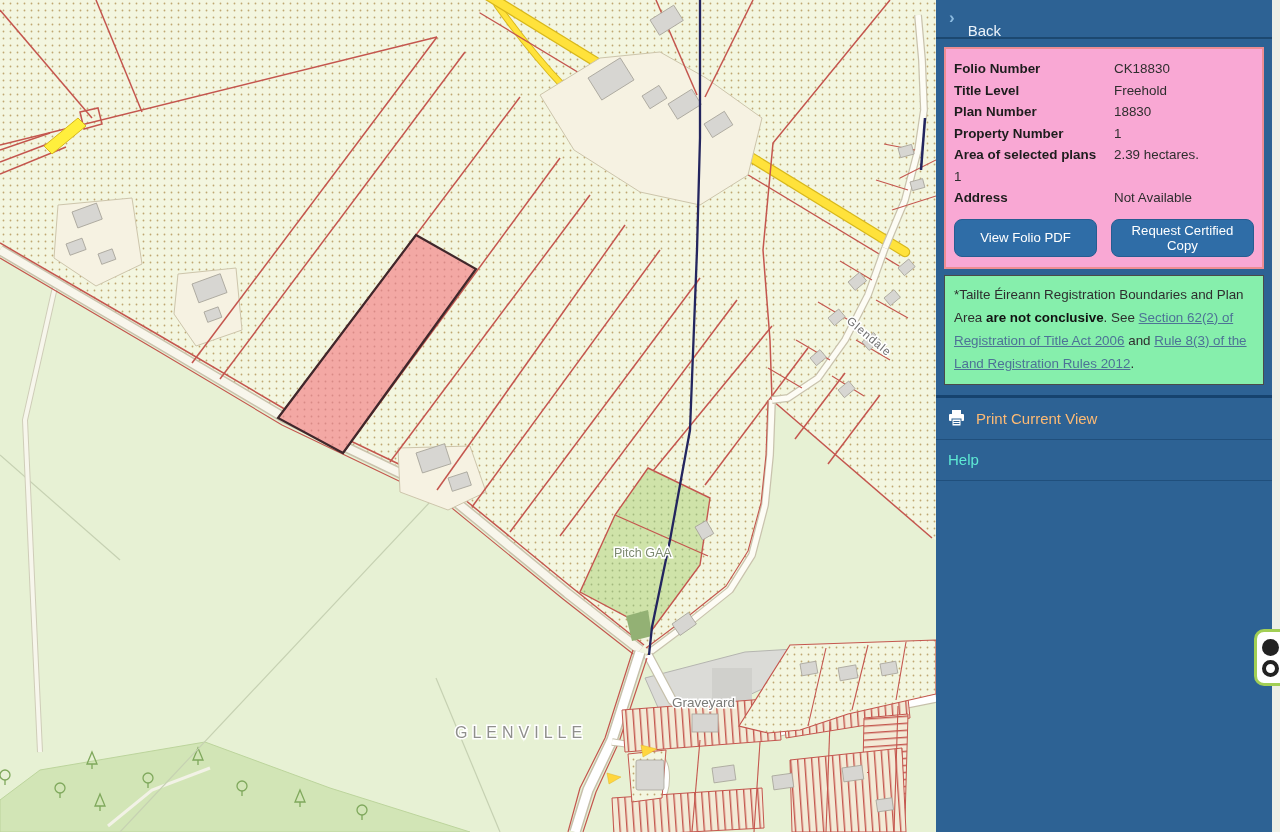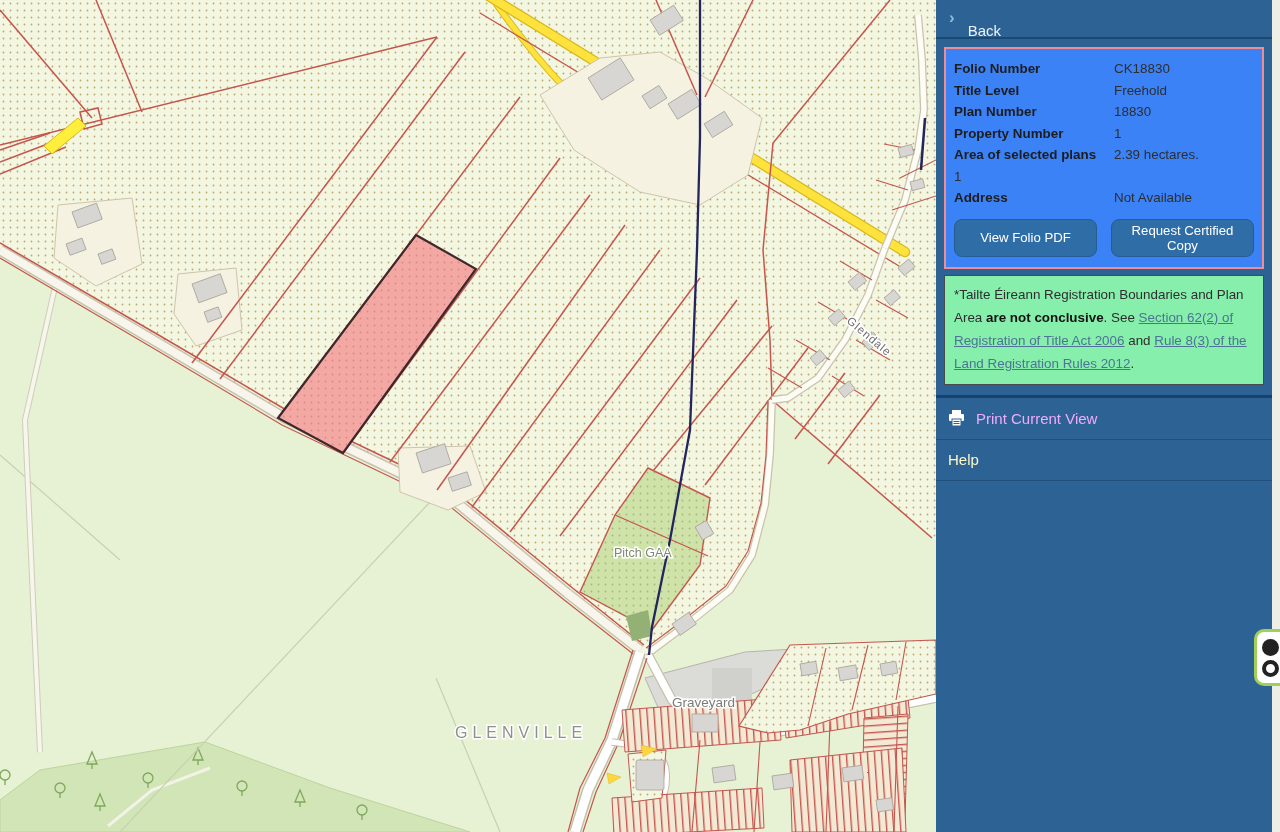--- a/index.html
+++ b/index.html
@@ -9,39 +9,39 @@
   .map-pane{position:absolute;left:0;top:0;width:936px;height:832px;}
   .map-pane svg{display:block;}
   
   .right-strip{position:absolute;left:1272px;top:0;width:8px;height:832px;background:#edefe6;}
   
   .sidebar{position:absolute;left:936px;top:0;width:336px;height:832px;background:#2d6294;}
   .back-bar{height:37px;display:flex;align-items:center;gap:13px;padding-left:13px;
             border-bottom:2px solid #1c4870;cursor:pointer;}
   .back-chevron{color:#8cbbe0;font-size:17px;font-weight:bold;line-height:1;transform:translateY(-1px);}
   .back-label{color:#ecf3fa;font-size:15px;margin-top:24px;}
-  .folio-card{margin:8px 8px 0 8px;background:#3b82f6;border:2px solid #ee8d92;
+  .folio-card{margin:8px 8px 0 8px;background:#f9a8d4;border:2px solid #ee8d92;
               padding:9px 8px 10px 8px;}
   .f-row{display:grid;grid-template-columns:156px 1fr;column-gap:4px;
          font-size:13.4px;line-height:21.5px;color:#2e2e2e;}
   .f-row .lbl{font-weight:bold;color:#1d1d1d;}
   .btn-row{display:flex;gap:14px;margin-top:10px;}
   .blue-btn{flex:1;height:38px;background:#2f6da7;border:1px solid #265d91;border-radius:8px;
             color:#fff;font-size:13.2px;font-family:"Liberation Sans",sans-serif;cursor:pointer;
             display:flex;align-items:center;justify-content:center;padding:0 4px;}
   .note-box{margin:6px 8px 0 8px;background:#86efac;border:1px solid #4a4a4a;
             padding:7px 9px 9px 9px;font-size:13.4px;line-height:23px;color:#2e2e2e;}
   .note-box b{color:#111;}
   .note-link{color:#4d7396;text-decoration:underline;cursor:pointer;}
   .print-row{margin-top:10px;height:41px;border-top:3px solid #16436e;border-bottom:1px solid #204f7c;
              display:flex;align-items:center;gap:11px;padding-left:12px;cursor:pointer;}
-  .print-label{color:#f0abfc;font-size:15px;}
+  .print-label{color:#fdba74;font-size:15px;}
   .help-row{height:40px;display:flex;align-items:center;padding-left:12px;
             border-bottom:1px solid #204f7c;cursor:pointer;}
-  .help-label{color:#fef9c3;font-size:15px;}
+  .help-label{color:#5eead4;font-size:15px;}
   
   .float-widget{position:absolute;left:1254px;top:629px;width:46px;height:57px;background:#fff;
                 border:3px solid #a2cf55;border-radius:10px;display:flex;flex-direction:column;
                 align-items:flex-start;justify-content:center;gap:4px;padding-left:5px;box-sizing:border-box;}
   .w-circle{width:17px;height:17px;border-radius:50%;background:#222;color:#fff;font-size:11px;
             display:flex;align-items:center;justify-content:center;}
   .w-ring{width:9px;height:9px;border-radius:50%;border:4px solid #222;}
 </style>
 </head>
 <body>

